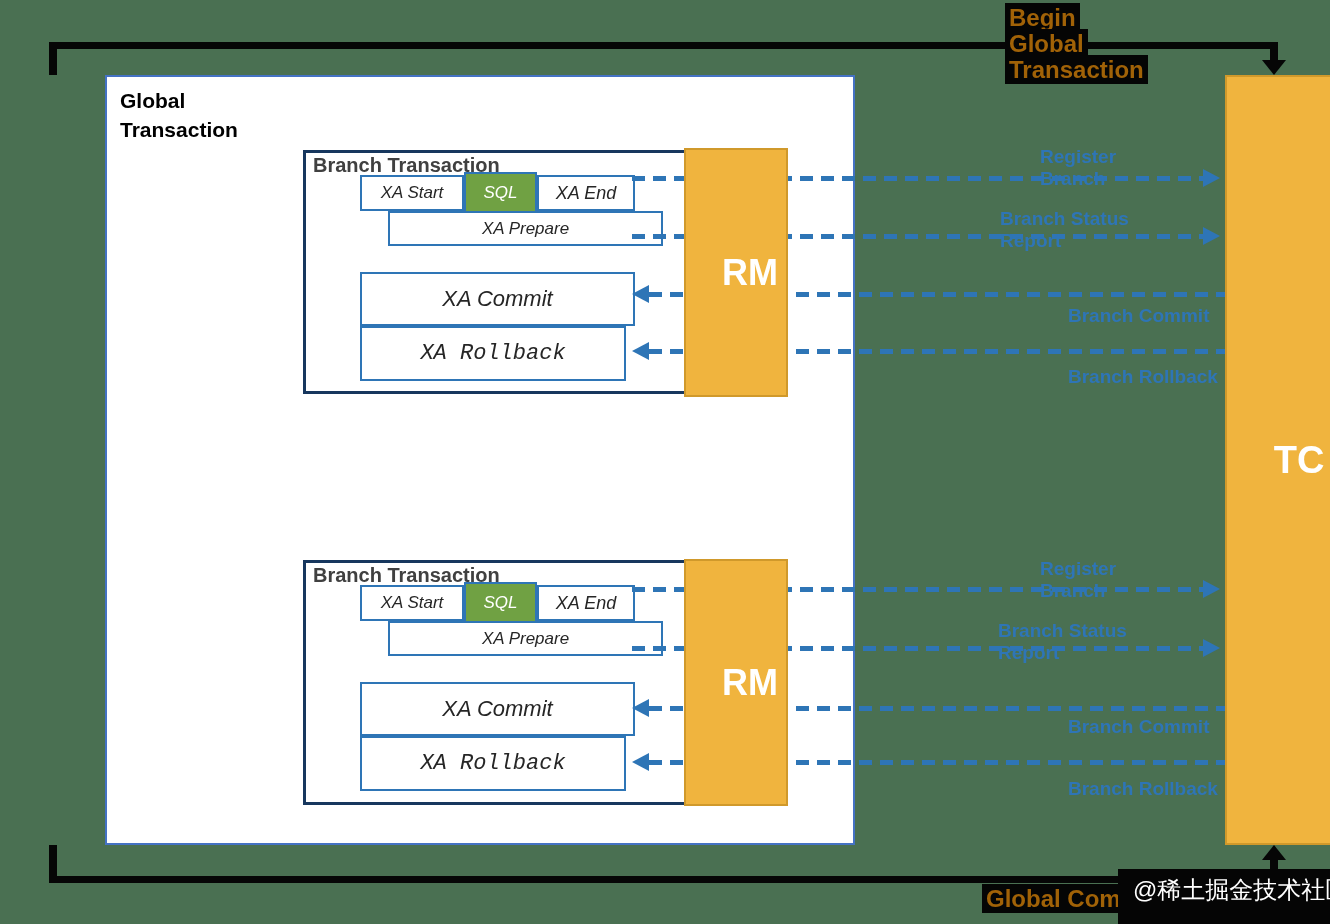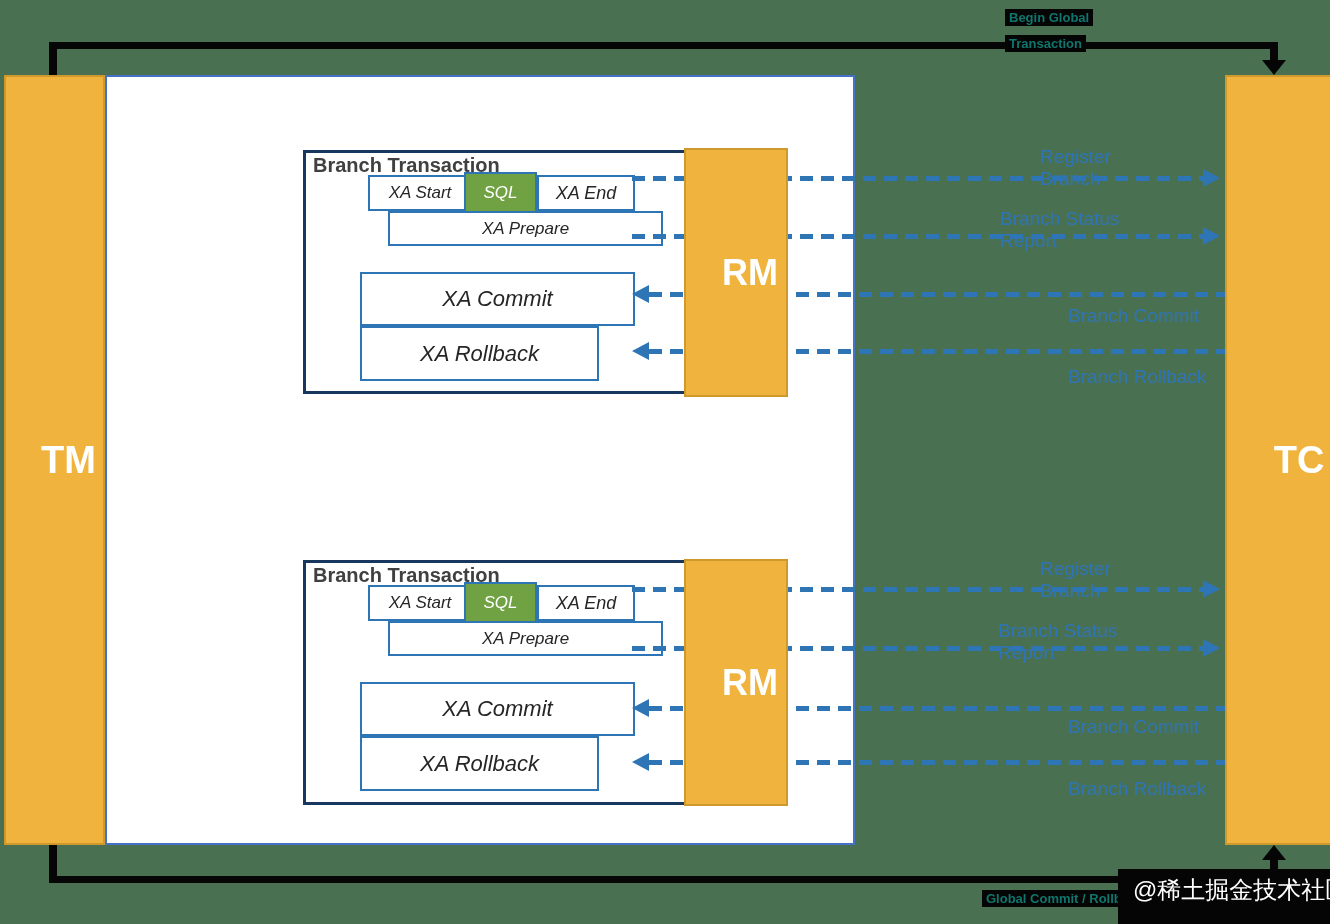--- a/index.html
+++ b/index.html
@@ -20,43 +20,43 @@
   .gt-box{left:105px;top:75px;width:750px;height:770px;background:#fff;border:2px solid #4472C4;box-sizing:border-box;z-index:1;}
   .gt-title{left:120px;top:86px;width:165px;font-size:21px;line-height:29px;font-weight:700;color:#000;z-index:2;}
 
   
   .branch{background:#fff;border:3px solid #17375E;box-sizing:border-box;z-index:2;}
   .branch1{left:303px;top:150px;width:470px;height:244px;}
   .branch2{left:303px;top:560px;width:470px;height:245px;}
   .branch-title{position:absolute;left:7px;top:1px;font-size:20px;font-weight:700;color:#404040;white-space:nowrap;}
 
   .xabox{position:absolute;border:2px solid #2E75B6;background:#fff;box-sizing:border-box;display:flex;align-items:center;justify-content:center;font-style:italic;color:#262626;}
-  .xa-start{left:54px;top:22px;width:104px;height:36px;font-size:17px;margin-left:8px;}
+  .xa-start{left:54px;top:22px;width:104px;height:36px;font-size:17px;}
   .xa-sql{left:158px;top:19px;width:73px;height:41px;font-size:17px;background:#70A143;color:#fff;}
   .xa-end{left:231px;top:22px;width:98px;height:36px;font-size:18px;}
   .xa-prepare{left:54px;top:58px;width:275px;height:35px;font-size:17px;margin-left:28px;}
   .xa-commit{left:54px;top:119px;width:275px;height:54px;font-size:22px;}
-  .xa-rollback{left:54px;top:173px;width:239px;height:55px;font-size:22px;}
+  .xa-rollback{left:54px;top:173px;width:266px;height:55px;font-size:22px;font-family:Liberation Mono, monospace;}
 
   
   .dash{height:5px;background:repeating-linear-gradient(90deg,#2E75B6 0 13px,transparent 13px 21px);z-index:3;}
   .ah-right{width:0;height:0;border-top:9px solid transparent;border-bottom:9px solid transparent;border-left:17px solid #2E75B6;z-index:3;}
   .ah-left{width:0;height:0;border-top:9px solid transparent;border-bottom:9px solid transparent;border-right:17px solid #2E75B6;z-index:3;}
 
   
-  .msg{color:#2E75B6;font-weight:400;font-size:19px;line-height:22px;z-index:7;}
+  .msg{color:#2E75B6;font-weight:700;font-size:19px;line-height:22px;z-index:7;}
   .nowrap{white-space:nowrap;}
 
   
   .bline{background:#060606;z-index:6;}
   .bah-down{width:0;height:0;border-left:12px solid transparent;border-right:12px solid transparent;border-top:15px solid #060606;z-index:6;}
   .bah-up{width:0;height:0;border-left:12px solid transparent;border-right:12px solid transparent;border-bottom:15px solid #060606;z-index:6;}
 
   
-  .flowlabel{font-size:13px;font-weight:700;color:#0f766e;line-height:26px;z-index:7;}
+  .flowlabel{font-size:24px;font-weight:700;color:#a16207;line-height:26px;z-index:7;}
   .flowlabel span{background:#050505;padding:1px 4px;box-decoration-break:clone;-webkit-box-decoration-break:clone;}
 
   
   .wm-bg{left:1118px;top:869px;width:212px;height:55px;background:#050505;z-index:8;}
   .wm-text{left:1133px;top:874px;color:#fff;font-size:24px;font-weight:400;z-index:9;white-space:nowrap;}
 </style>
 </head>
 <body>
 
 <div id="canvas">
@@ -67,20 +67,21 @@
   <div class="abs bah-down" style="left:1262px;top:60px;"></div>
   <div class="abs flowlabel" style="left:1005px;top:5px;width:140px;"><span>Begin Global Transaction</span></div>
 
   <div class="abs bline" style="left:49px;top:876px;width:1229px;height:7px;"></div>
   <div class="abs bline" style="left:49px;top:845px;width:8px;height:38px;"></div>
   <div class="abs bline" style="left:1270px;top:858px;width:8px;height:25px;"></div>
   <div class="abs bah-up" style="left:1262px;top:845px;"></div>
   <div class="abs flowlabel nowrap" style="left:982px;top:886px;"><span>Global Commit / Rollback</span></div>
 
   <div class="abs gt-box"></div>
+  <div class="abs gt-title">Global Transaction</div>
 
   <div class="abs branch branch1">
     <div class="branch-title">Branch Transaction</div>
     <div class="xabox xa-start">XA Start</div>
     <div class="xabox xa-sql">SQL</div>
     <div class="xabox xa-end">XA End</div>
     <div class="xabox xa-prepare">XA Prepare</div>
     <div class="xabox xa-commit">XA Commit</div>
     <div class="xabox xa-rollback">XA Rollback</div>
   </div>
@@ -119,19 +120,18 @@
   <div class="abs ah-left" style="left:632px;top:753px;"></div>
 
   <div class="abs msg" style="left:1040px;top:558px;width:100px;">Register Branch</div>
   <div class="abs msg" style="left:998px;top:620px;width:145px;">Branch Status Report</div>
   <div class="abs msg nowrap" style="left:1068px;top:716px;">Branch Commit</div>
   <div class="abs msg nowrap" style="left:1068px;top:778px;">Branch Rollback</div>
 
   <div class="abs node node-rm rm1">RM</div>
   <div class="abs node node-rm rm2">RM</div>
 
-  <div class="abs node node-tm">TM</div>
   <div class="abs node node-tc">TC</div>
 
   <div class="abs wm-bg"></div>
   <div class="abs wm-text">@稀土掘金技术社区</div>
 
 </div>
 
 </body></html>

